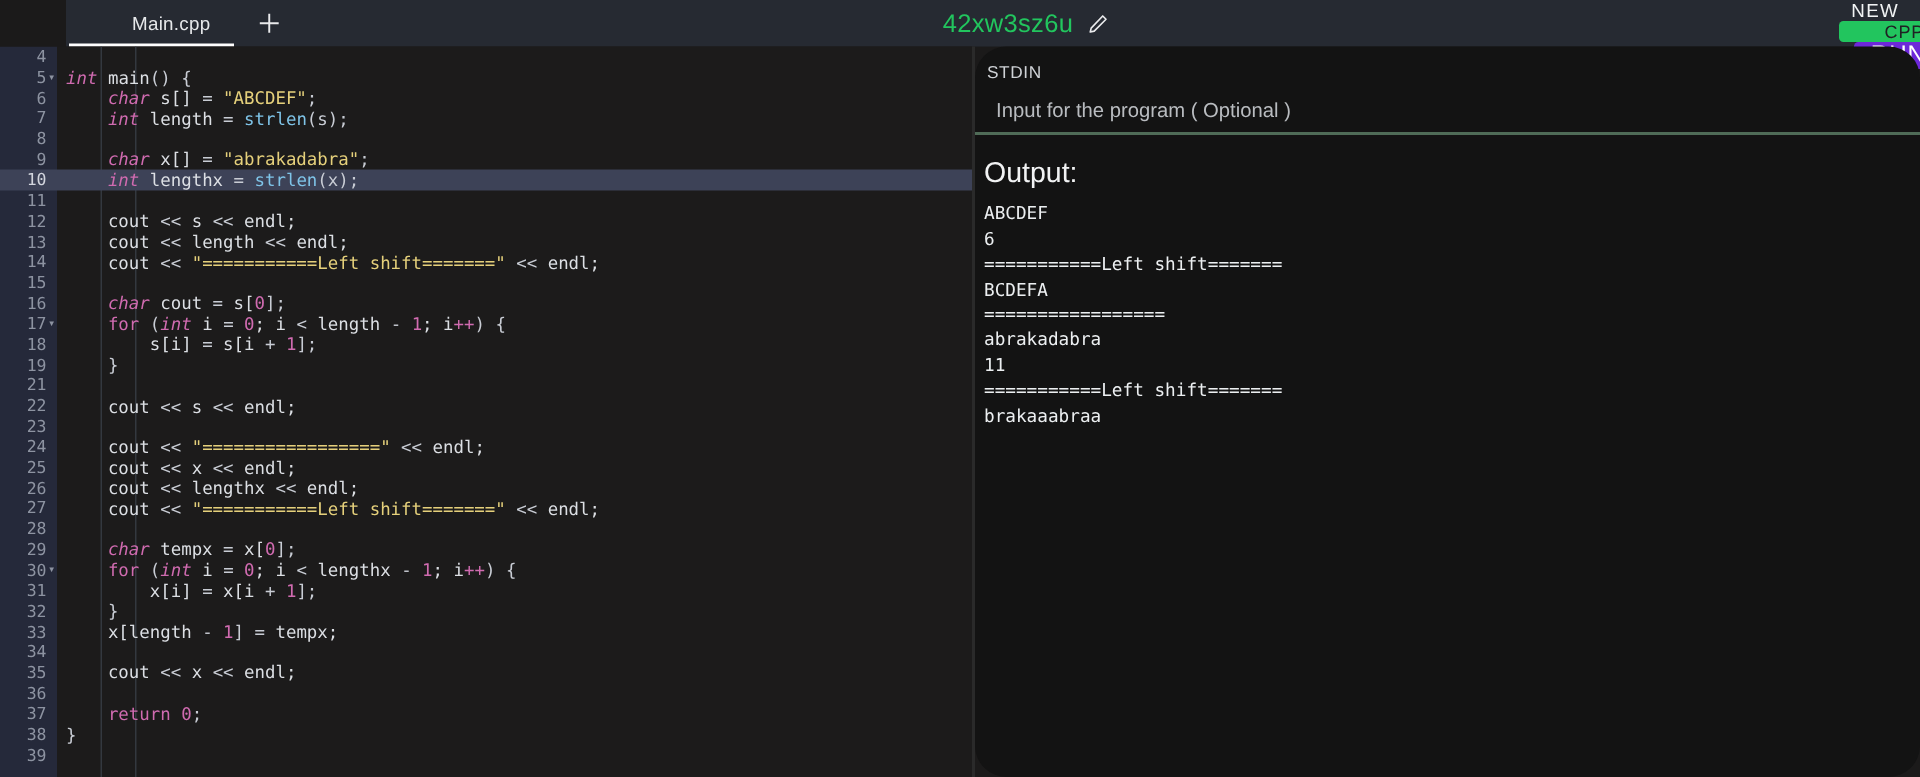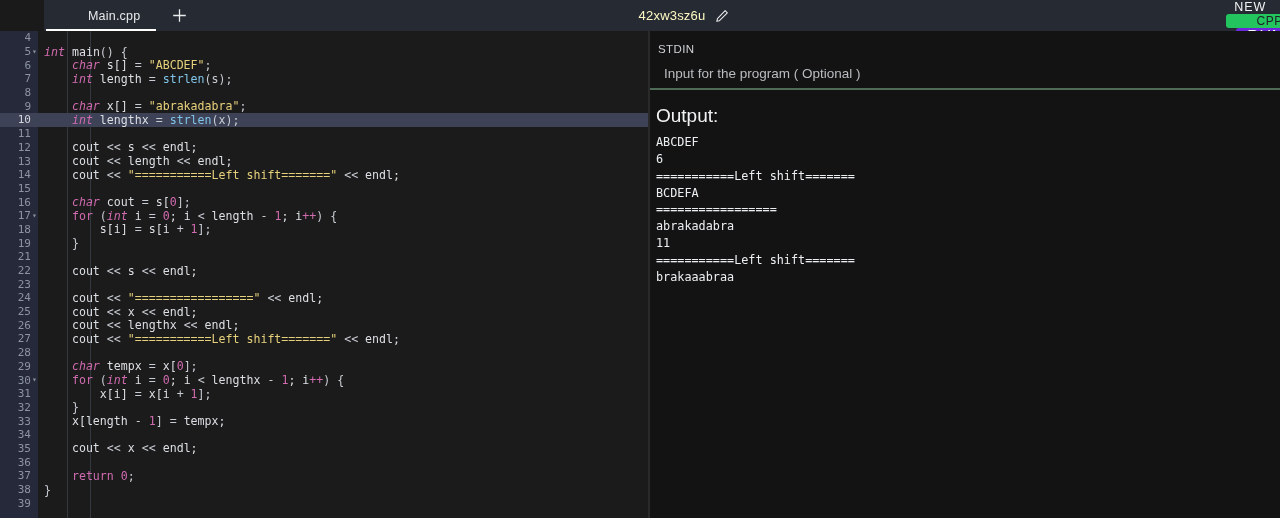--- a/index.html
+++ b/index.html
@@ -30,21 +30,21 @@
     color:#e6e8ea; cursor:pointer;
   }
   #new-tab-button svg{ display:block; }
 
   #project-title-wrap{
     position:absolute; left:0; right:0; top:0; height:31px;
     display:flex; align-items:center; justify-content:center;
     gap:10px; pointer-events:none;
   }
   #project-title{
-    color:#fef9c3; font-size:13px; letter-spacing:.2px; pointer-events:auto;
+    color:#22c55e; font-size:17px; letter-spacing:.2px; pointer-events:auto;
   }
   #edit-title-icon{ pointer-events:auto; cursor:pointer; display:block; }
 
   #header-actions{
     position:absolute; right:0; top:0; height:31px;
     display:flex; gap:0;flex-direction:column;
   }
   #new-label{
     color:#f1f3f4; font-size:12.5px; letter-spacing:.9px;
     padding:0 12px; cursor:pointer;
@@ -116,20 +116,21 @@
   }
 
   
   #vsplit{
     position:absolute; left:648px; top:31px; width:2px; height:487px;
     background:#2a2a2a;
   }
   #output-pane{
     position:absolute; left:650px; top:31px; width:630px; height:487px;
     background:#131313;
+    border-radius:21px;
   }
   #stdin-label{
     position:absolute; left:8px; top:12px;
     color:#cfd2d6; font-size:11.5px; letter-spacing:.4px;
   }
   #stdin-placeholder{
     position:absolute; left:14px; top:30px; width:600px; height:24px;
     color:#b9bcc0; font-size:13.5px; display:flex; align-items:center;
     cursor:text;
   }

